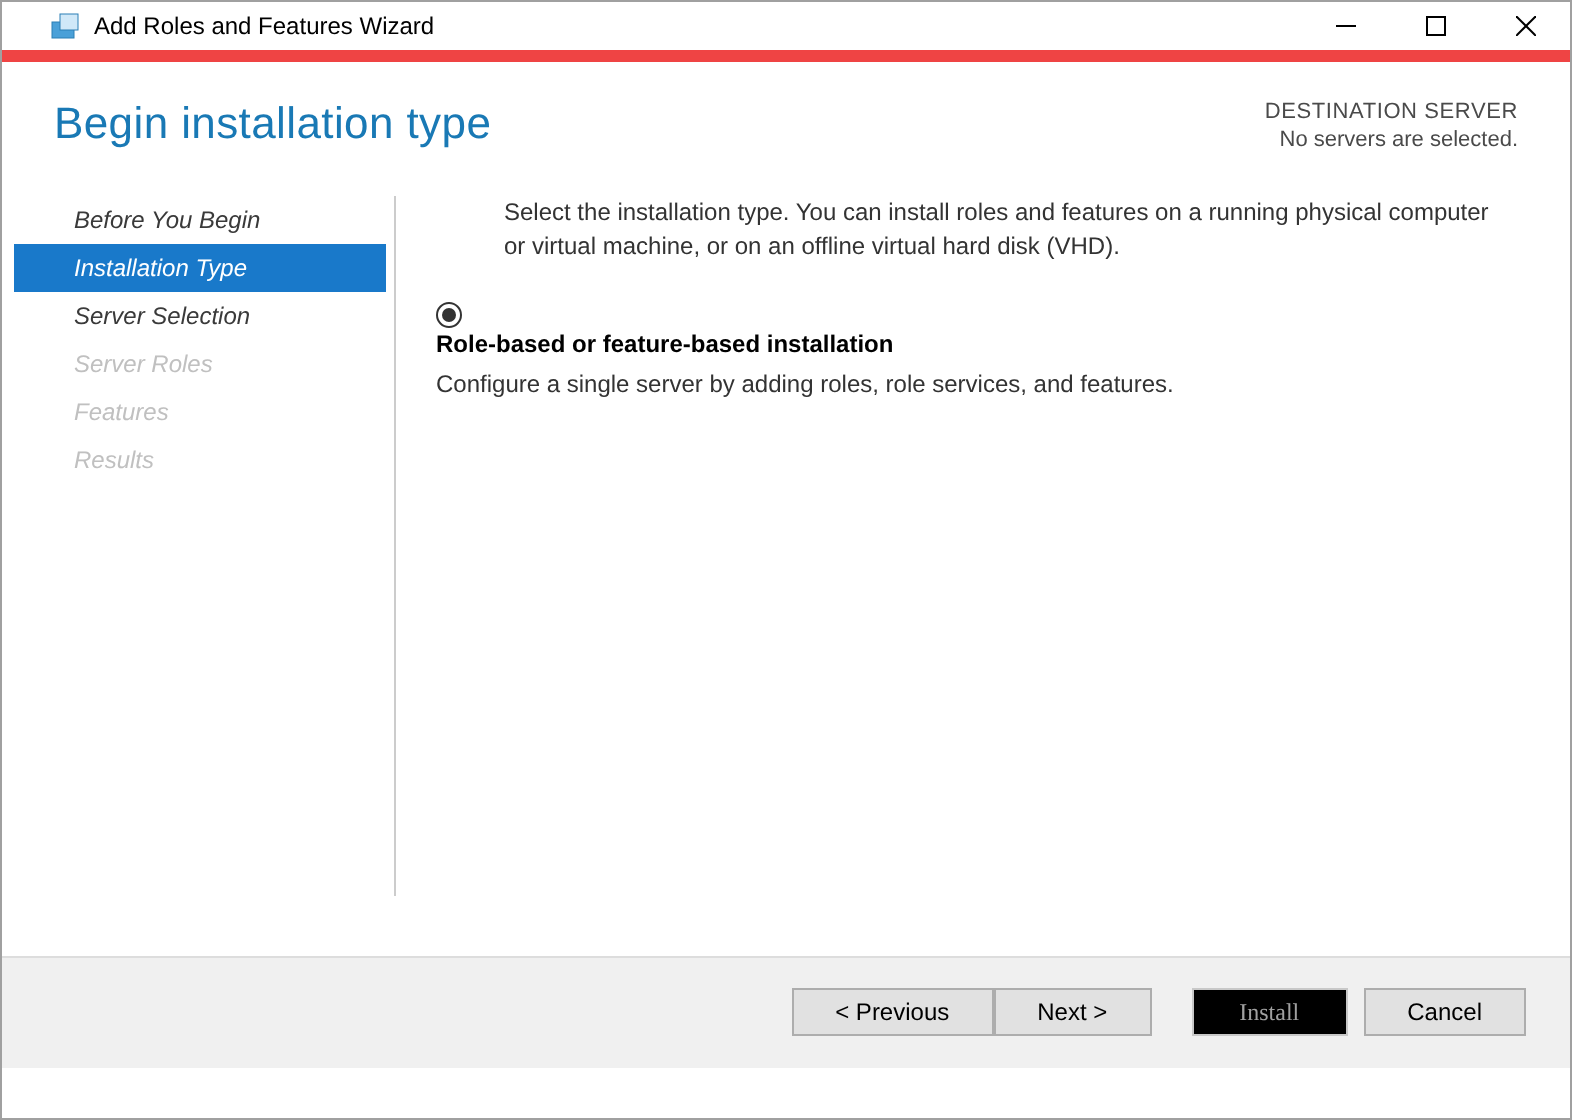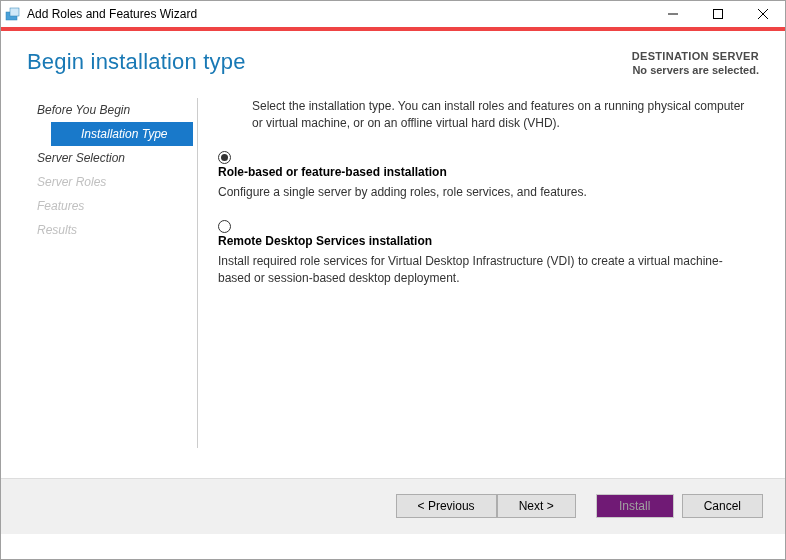--- a/index.html
+++ b/index.html
@@ -10,62 +10,62 @@
     width: 786px;
     height: 560px;
     border: 1px solid #a0a0a0;
     overflow: hidden;
     color: #333;
   }
   .titlebar {
     height: 30px;
     display: flex;
     align-items: center;
-    padding-left: 4px;
+    padding-left: 24px;
     background: #fff;
-    border-bottom: 4px solid #ef4444;
+    border-bottom: 6px solid #ef4444;
   }
   .titlebar .icon { width:16px; height:16px; margin-right:6px; display:flex; align-items:center; justify-content:center; }
   .titlebar .title { font-size:12px; color:#000; flex:1; }
   .win-controls { display:flex; height:100%; }
   .win-btn { width:45px; display:flex; align-items:center; justify-content:center; font-size:12px; color:#000; }
   .header {
     display:flex;
     padding: 18px 26px 8px 26px;
     align-items:flex-start;
     justify-content:space-between;
   }
   .page-title {
     font-size: 22px;
     font-weight: 300;
     color: #1979b5;
     letter-spacing: 0.2px;
   }
-  .dest { text-align:right; font-size:11px; color:#4a4a4a; line-height:1.3;font-weight:bold; }
+  .dest { text-align:right; font-size:11px; color:#4a4a4a; line-height:1.3; }
   .dest .dest-label { color:#4a4a4a; letter-spacing:0.3px; }
   .content {
     display:flex;
     padding: 6px 26px 0 6px;
     height: 392px;
   }
   .sidebar {
     width: 186px;
     padding-top:6px;
   }
   .step {
     height: 24px;
     padding: 0 10px 0 30px;
     display:flex;
     align-items:center;
     font-size:12px;
     color:#3a3a3a;
     cursor:default;
     font-style:italic;
   }
-  .step.active { background:#1979ca; color:#fff;margin-left:44px; }
+  .step.active { background:#1979ca; color:#fff; }
   .step.disabled { color:#c0c0c0; }
   .divider-v {
     width:1px;
     background:#ccc;
     margin-left:4px;
     margin-top:6px;
     height: 350px;
   }
   .main {
     flex:1;
@@ -100,21 +100,21 @@
     height:24px;
     min-width:78px;
     padding:0 21px;
     font-size:12px;
     background:#e1e1e1;
     border:1px solid #adadad;
     color:#000;
     display:flex; align-items:center; justify-content:center;
     cursor:default;
   }
-  .btn.disabled { color:#a0a0a0; border-color:#c8c8c8; background:#701a75; }
+  .btn.disabled { color:#a0a0a0; border-color:#c8c8c8; background:#000000;font-family:Liberation Serif, serif; }
   .btn.prev { margin-right:0; }
   .btn.next { margin-right:20px; }
   .btn.install { margin-right:8px; }
 </style>
 </head>
 <body>
 
 <div class="titlebar">
   <span class="icon">
     <svg width="16" height="16" viewBox="0 0 16 16">
@@ -166,29 +166,20 @@
     <div id="options">
         <div class="option">
           <div class="radio-col">
             <div class="radio selected"></div>
           </div>
           <div style="flex: 1 1 0%;">
             <div class="opt-title">Role-based or feature-based installation</div>
             <div class="opt-desc">Configure a single server by adding roles, role services, and features.</div>
           </div>
         </div>
-        <div class="option">
-          <div class="radio-col">
-            <div class="radio"></div>
-          </div>
-          <div style="flex: 1 1 0%;">
-            <div class="opt-title">Remote Desktop Services installation</div>
-            <div class="opt-desc">Install required role services for Virtual Desktop Infrastructure (VDI) to create a virtual machine-based or session-based desktop deployment.</div>
-          </div>
-        </div>
       </div>
   </div>
 </div>
 
 <div class="footer">
   <div class="btn prev">&lt; Previous</div>
   <div class="btn next">Next &gt;</div>
   <div class="btn install disabled">Install</div>
   <div class="btn">Cancel</div>
 </div>

